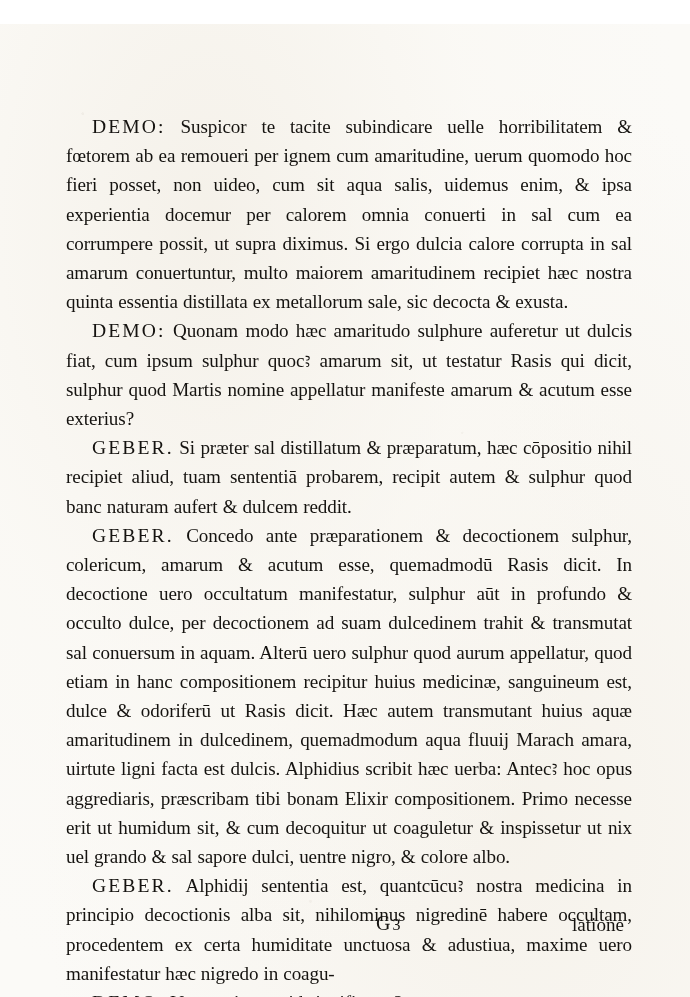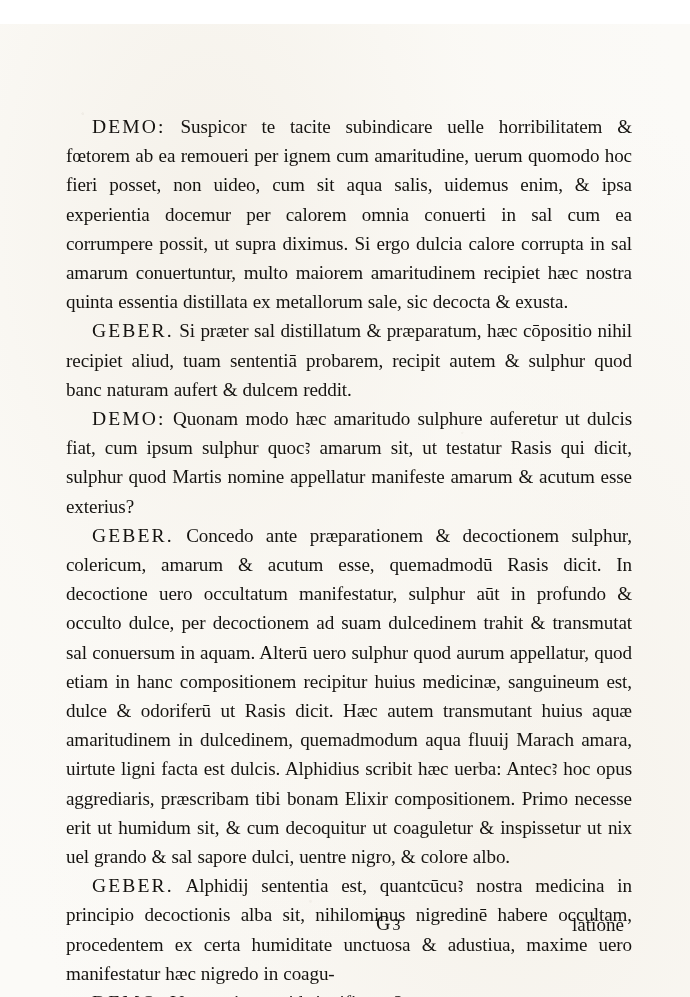--- a/index.html
+++ b/index.html
@@ -121,25 +121,25 @@
 
 <div id="page">
 
   <div id="text-block">
 
     <p class="para">
       <span class="indent"></span><span class="speaker">DEMO:</span><span> Suspicor te tacite subindicare uelle horribilitatem &amp; fœtorem ab ea remoueri per ignem cum amaritudine, uerum quomodo hoc fieri posset, non uideo, cum sit aqua salis, uidemus enim, &amp; ipsa experientia docemur per calorem omnia conuerti in sal cum ea corrumpere possit, ut supra diximus. Si ergo dulcia calore corrupta in sal amarum conuertuntur, multo maiorem amaritudinem recipiet hæc nostra quinta essentia distillata ex metallorum sale, sic decocta &amp; exusta.</span>
     </p>
 
     <p class="para">
-      <span class="indent"></span><span class="speaker">GEBER.</span><span> Si præter sal distillatum &amp; præparatum, hæc cōpositio nihil recipiet aliud, tuam sententiā probarem, recipit autem &amp; sulphur quod banc naturam aufert &amp; dulcem reddit.</span>
+      <span class="indent"></span><span class="speaker">DEMO:</span><span> Quonam modo hæc amaritudo sulphure auferetur ut dulcis fiat, cum ipsum sulphur quocꜣ amarum sit, ut testatur Rasis qui dicit, sulphur quod Martis nomine appellatur manifeste amarum &amp; acutum esse exterius?</span>
     </p>
 
     <p class="para">
-      <span class="indent"></span><span class="speaker">DEMO:</span><span> Quonam modo hæc amaritudo sulphure auferetur ut dulcis fiat, cum ipsum sulphur quocꜣ amarum sit, ut testatur Rasis qui dicit, sulphur quod Martis nomine appellatur manifeste amarum &amp; acutum esse exterius?</span>
+      <span class="indent"></span><span class="speaker">GEBER.</span><span> Si præter sal distillatum &amp; præparatum, hæc cōpositio nihil recipiet aliud, tuam sententiā probarem, recipit autem &amp; sulphur quod banc naturam aufert &amp; dulcem reddit.</span>
     </p>
 
     <p class="para">
       <span class="indent"></span><span class="speaker">GEBER.</span><span> Concedo ante præparationem &amp; decoctionem sulphur, colericum, amarum &amp; acutum esse, quemadmodū Rasis dicit. In decoctione uero occultatum manifestatur, sulphur aūt in profundo &amp; occulto dulce, per decoctionem ad suam dulcedinem trahit &amp; transmutat sal conuersum in aquam. Alterū uero sulphur quod aurum appellatur, quod etiam in hanc compositionem recipitur huius medicinæ, sanguineum est, dulce &amp; odoriferū ut Rasis dicit. Hæc autem transmutant huius aquæ amaritudinem in dulcedinem, quemadmodum aqua fluuij Marach amara, uirtute ligni facta est dulcis. Alphidius scribit hæc uerba: Antecꜣ hoc opus aggrediaris, præscribam tibi bonam Elixir compositionem. Primo necesse erit ut humidum sit, &amp; cum decoquitur ut coaguletur &amp; inspissetur ut nix uel grando &amp; sal sapore dulci, uentre nigro, &amp; colore albo.</span>
     </p>
 
     <p class="para">
       <span class="indent"></span><span class="speaker">GEBER.</span><span> Alphidij sententia est, quantcūcuꜣ nostra medicina in principio decoctionis alba sit, nihilominus nigredinē habere occultam, procedentem ex certa humiditate unctuosa &amp; adustiua, maxime uero manifestatur hæc nigredo in coagu-</span>
     </p>
 

